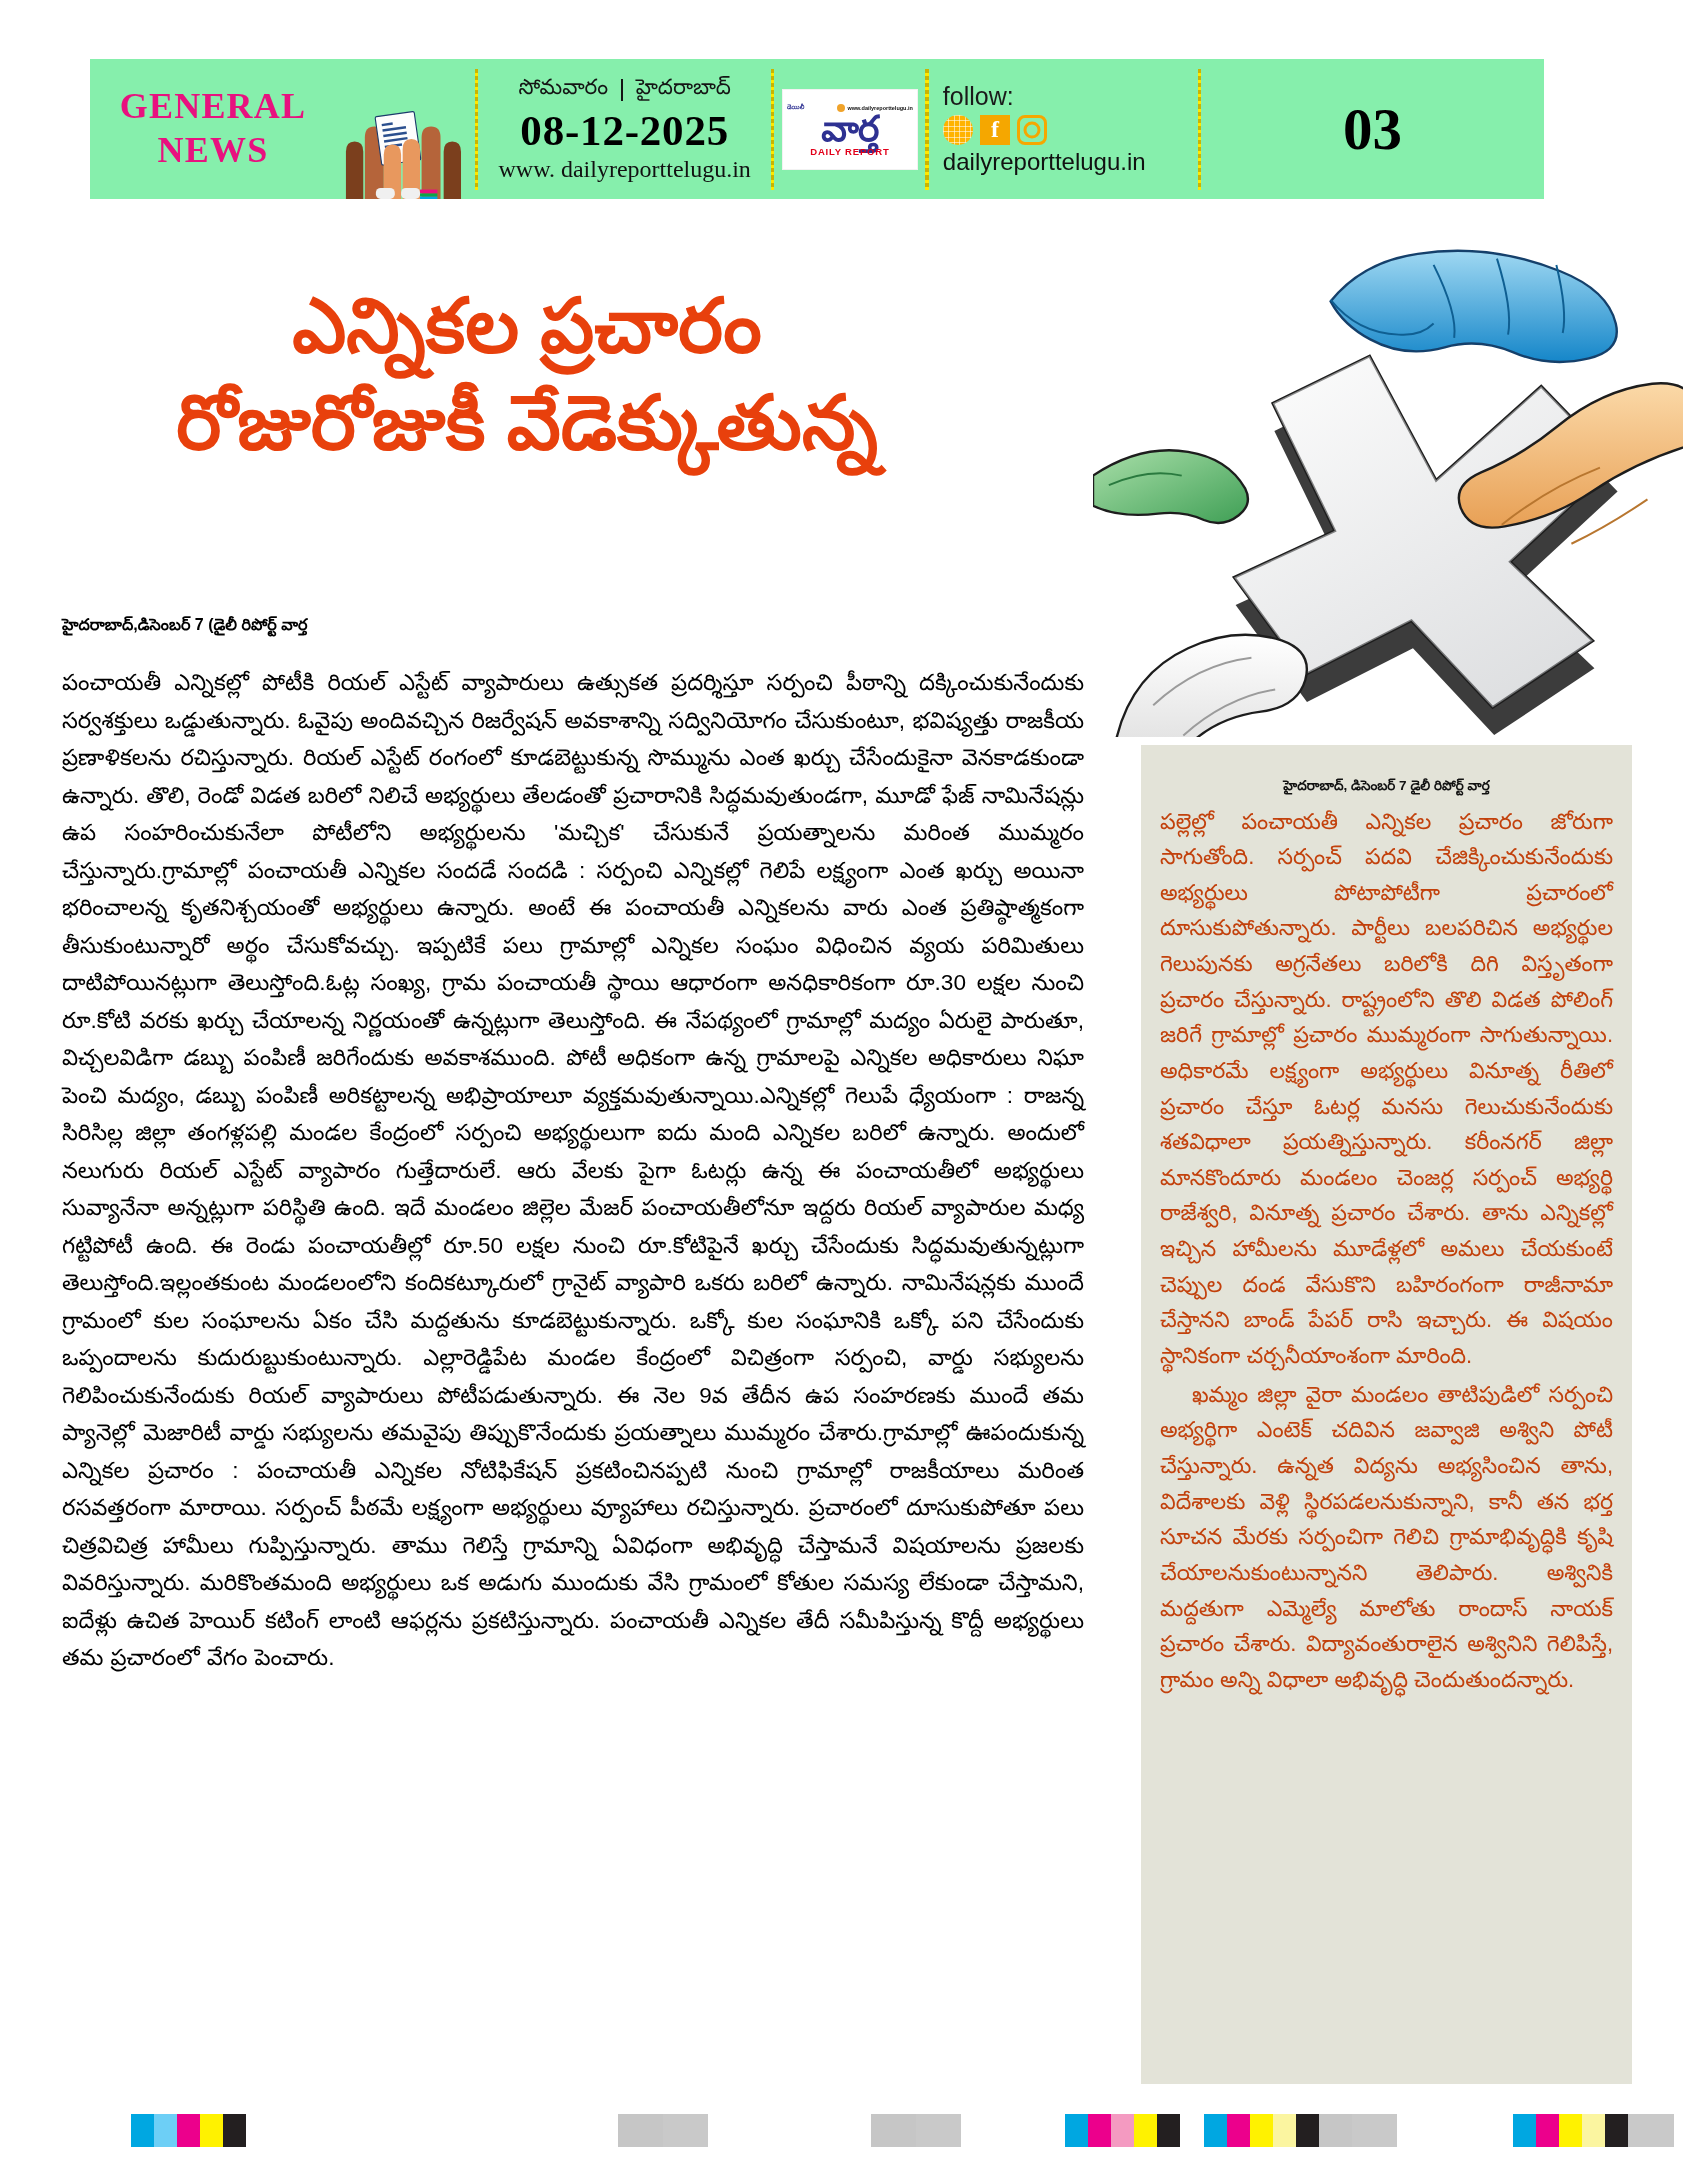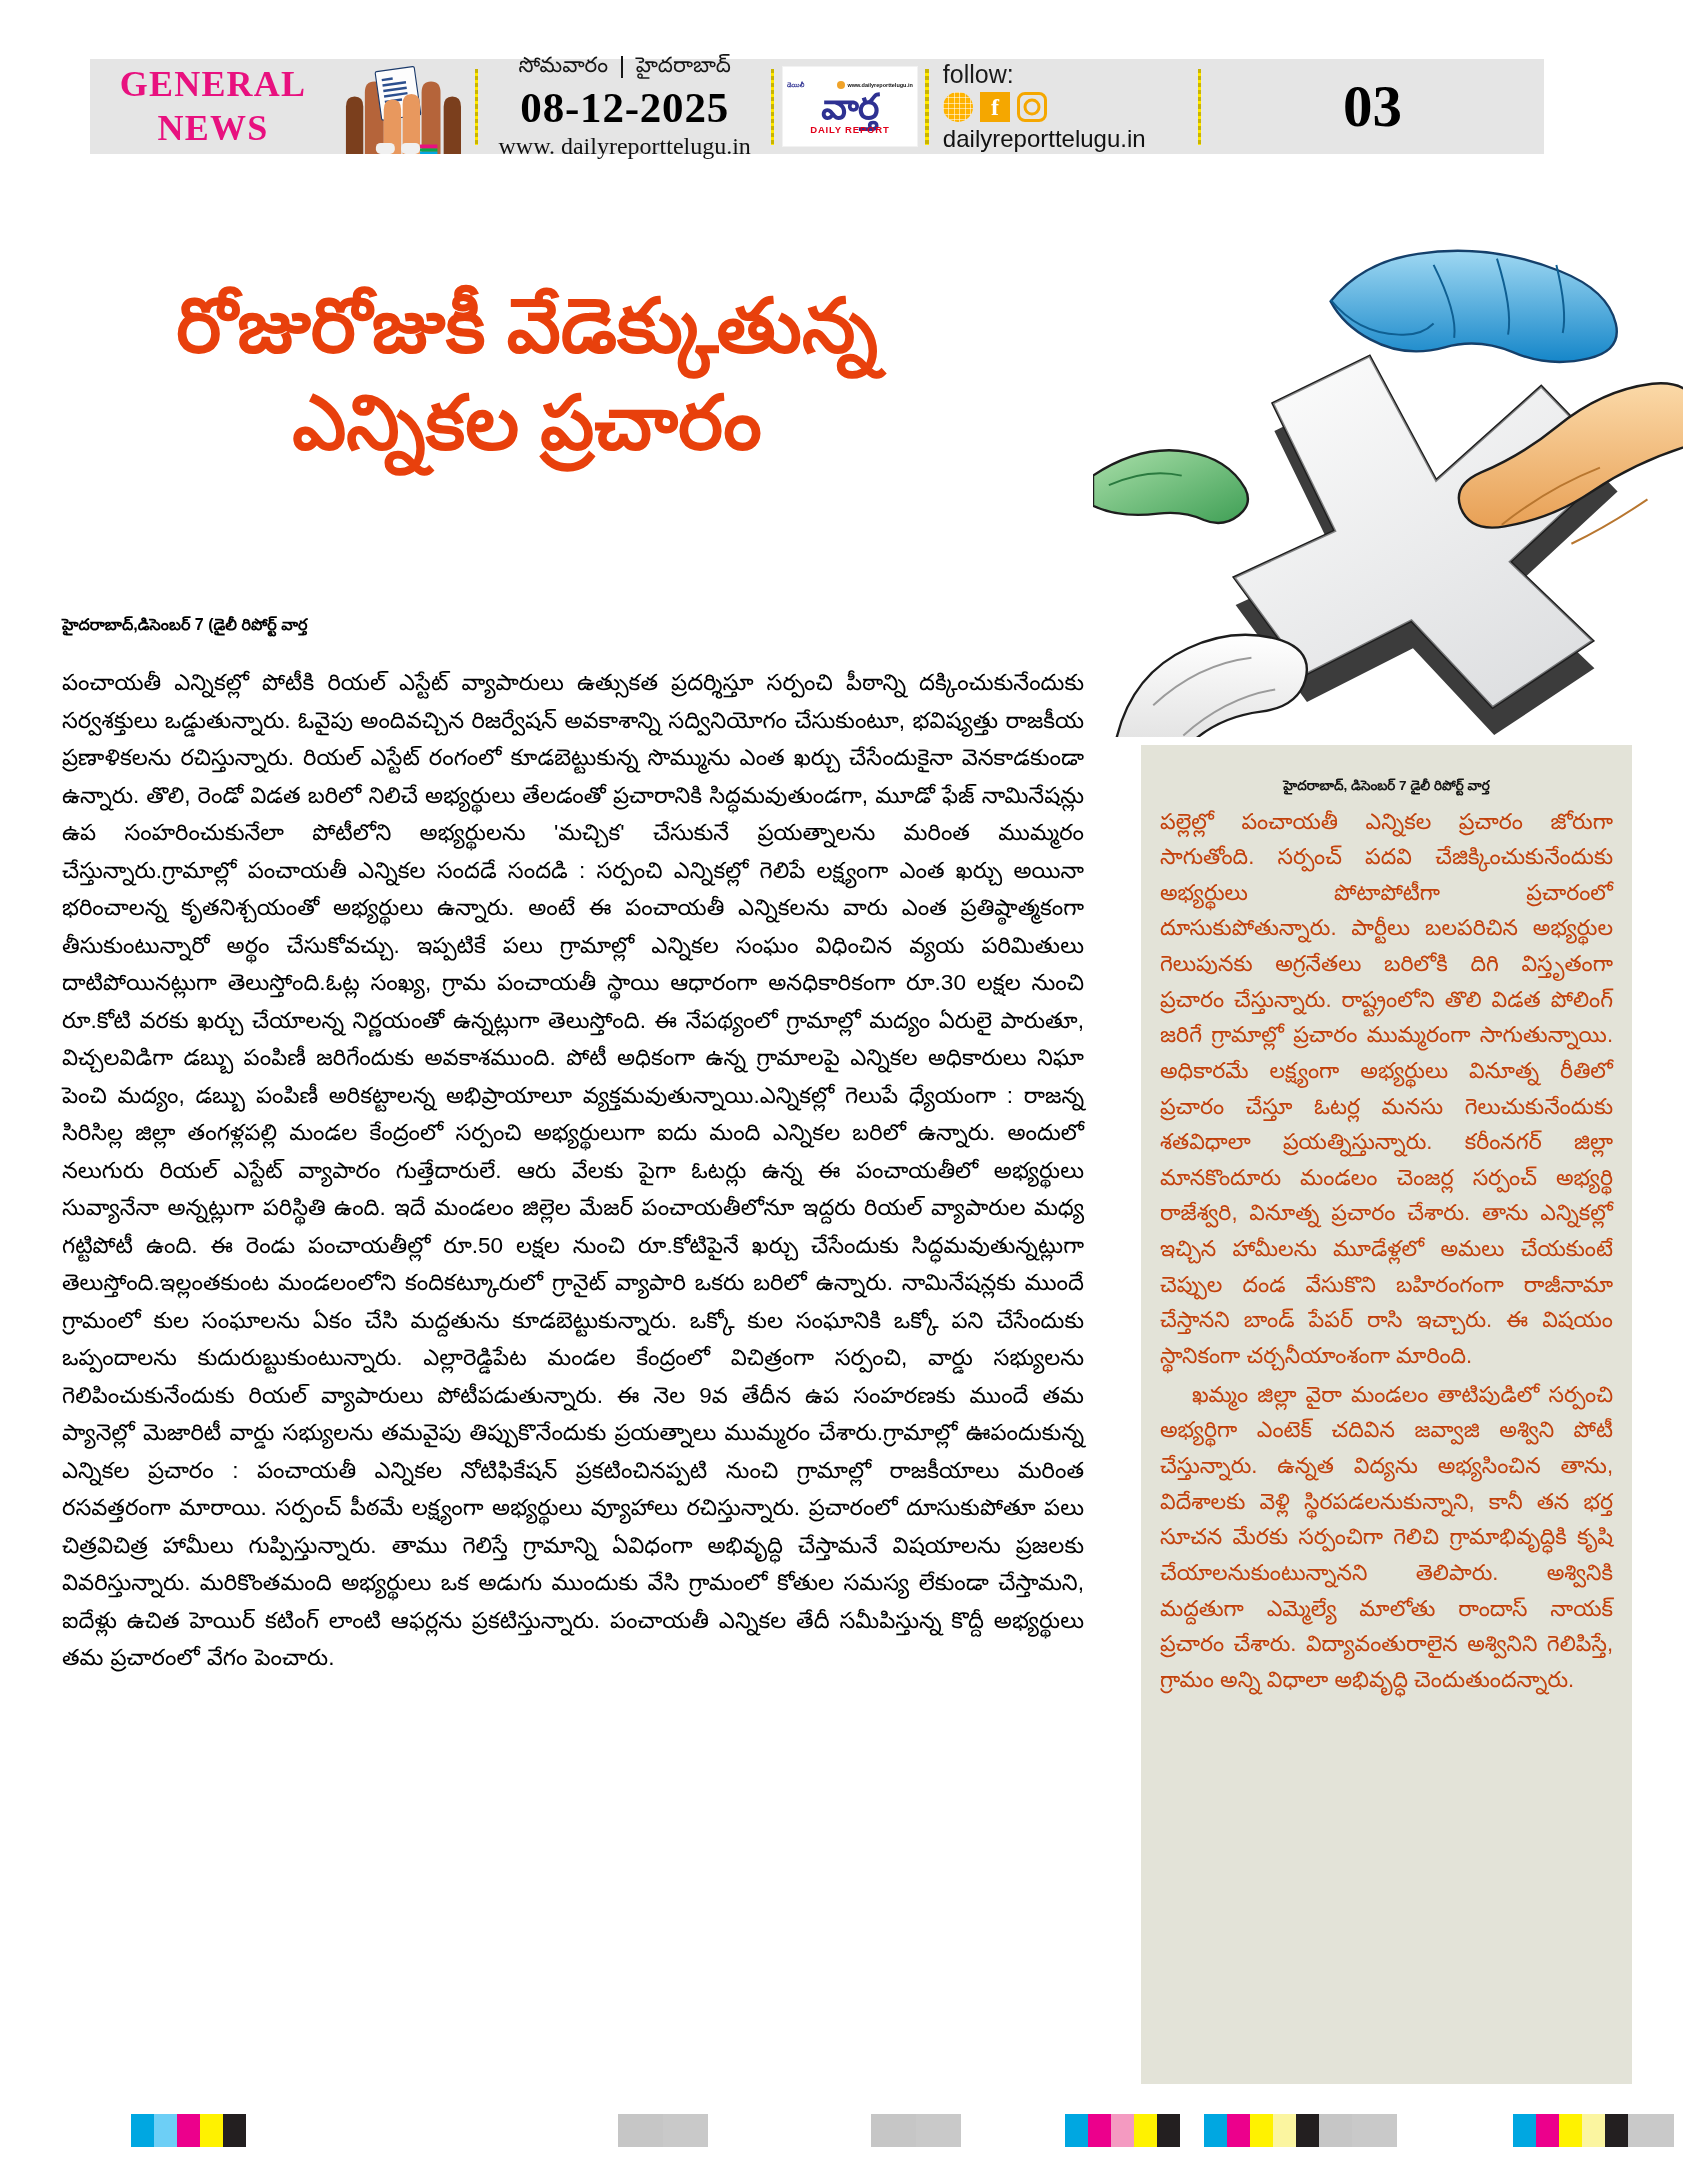--- a/index.html
+++ b/index.html
@@ -18,22 +18,22 @@
     background: #ffffff;
     overflow: hidden;
   }
 
   
   .masthead {
     position: absolute;
     left: 90px;
     top: 59px;
     width: 1454px;
-    height: 95px;
-    background: #e5e5e5;
+    height: 140px;
+    background: #86efac;
     display: flex;
     align-items: stretch;
   }
 
   .mh-title {
     width: 238px;
     display: flex;
     flex-direction: column;
     justify-content: center;
     align-items: center;
@@ -284,22 +284,22 @@
     </div>
 
     <div class="mh-sep"></div>
 
     <div class="mh-pageno">
       <span>03</span>
     </div>
   </div>
 
   <div class="headline">
+    <div>ఎన్నికల ప్రచారం</div>
     <div>రోజురోజుకీ వేడెక్కుతున్న</div>
-    <div>ఎన్నికల ప్రచారం</div>
   </div>
 
   <div class="illus">
     <svg viewBox="0 0 760 630" width="602" height="499">
 
       <g transform="translate(55,100) rotate(10 340 250)">
         <path d="M150 140 L260 60 L370 200 L480 60 L590 140 L480 285 L600 365 L490 470 L370 380 L250 470 L140 365 L255 285 Z" fill="#2b2b2b" opacity="0.92" transform="translate(8,34)"></path>
         <path d="M150 140 L260 60 L370 200 L480 60 L590 140 L480 285 L600 365 L490 470 L370 380 L250 470 L140 365 L255 285 Z" fill="#fbfbfb" stroke="#1d1d1d" stroke-width="3.5"></path>
         <path d="M150 140 L260 60 L370 200 L480 60 L590 140 L480 285 L600 365 L490 470 L370 380 L250 470 L140 365 L255 285 Z" fill="url(#xshade)" opacity="0.5"></path>
       </g>

